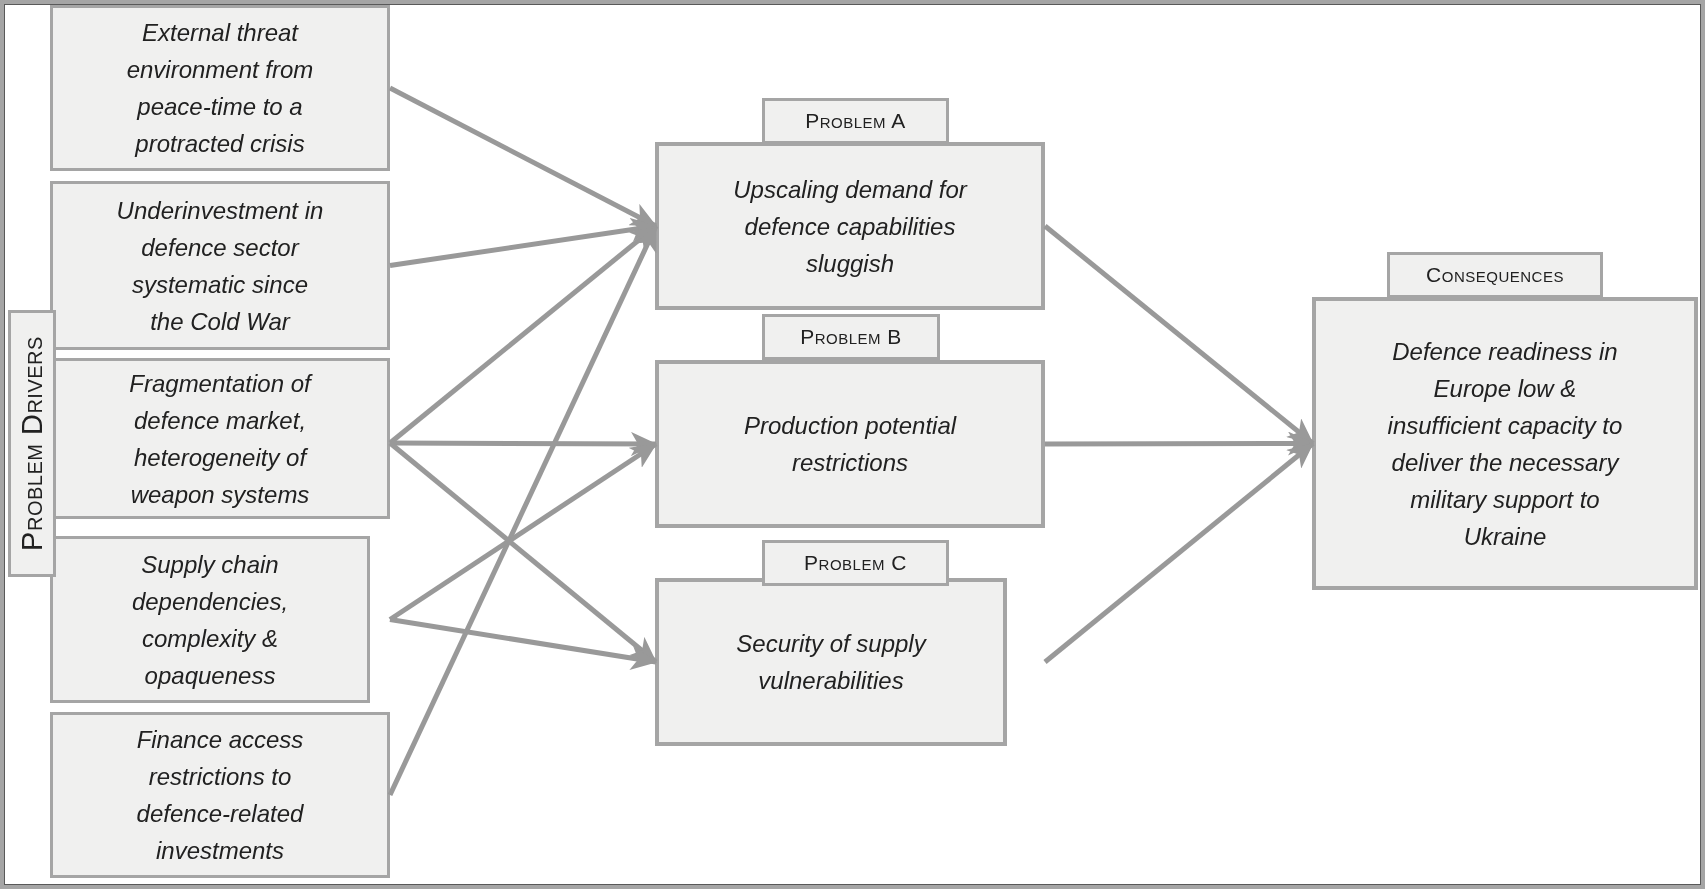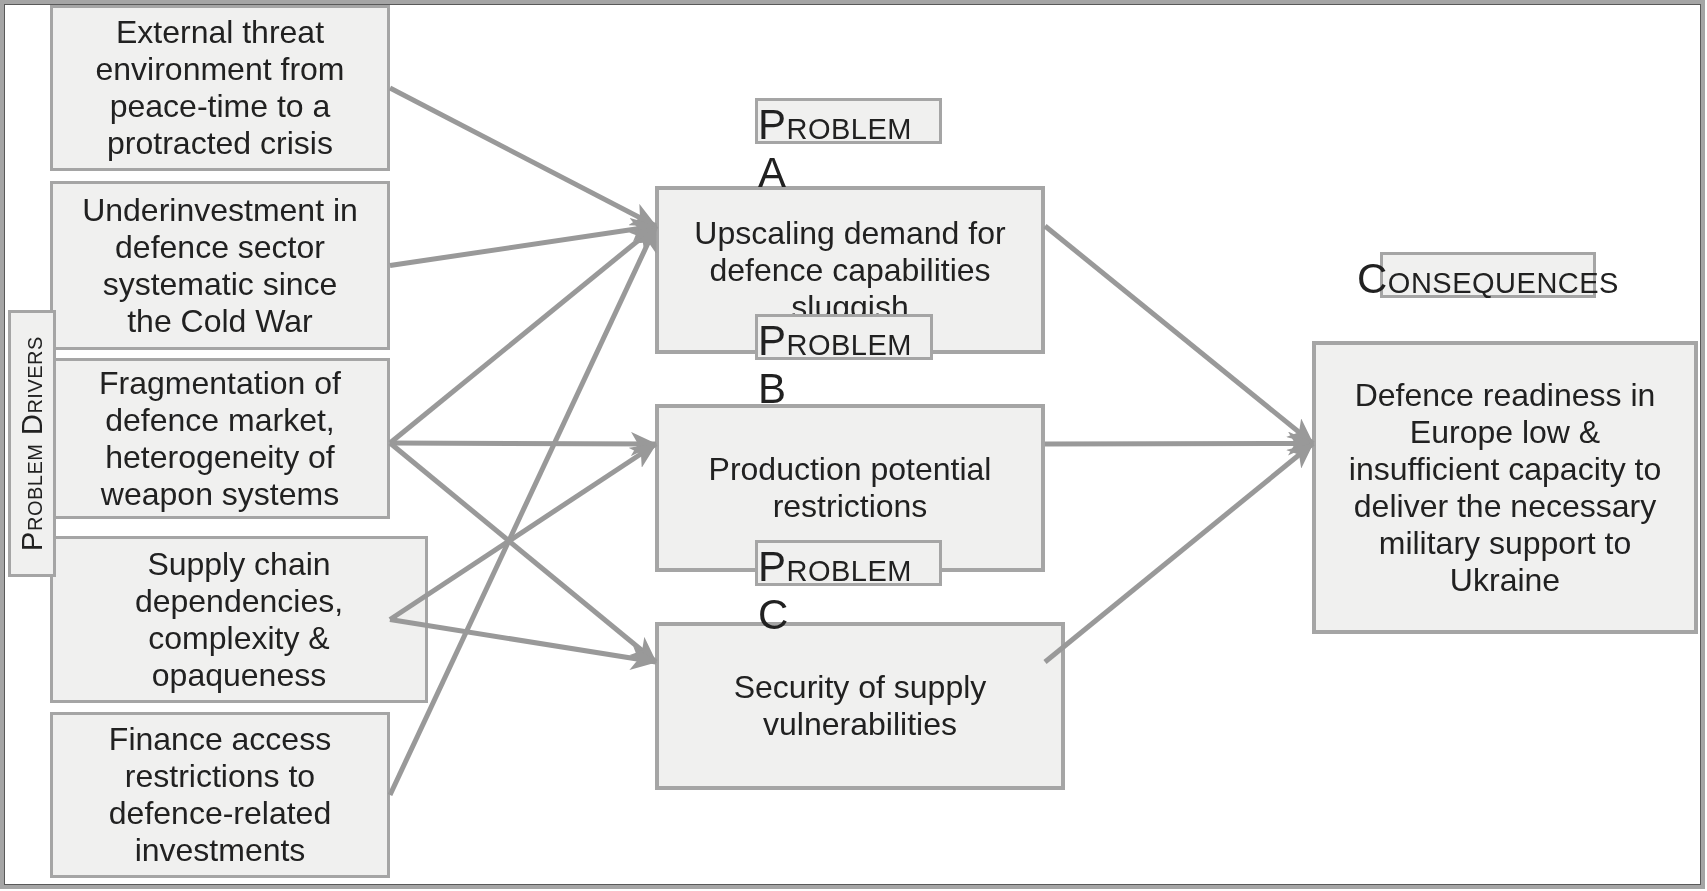--- a/index.html
+++ b/index.html
@@ -25,35 +25,37 @@
     position:absolute;
     box-sizing:border-box;
     background:var(--box-fill, #f0f0ef);
     border:3px solid var(--box-border, #a5a5a5);
     display:flex; align-items:center; justify-content:center;
     text-align:center;
     z-index:2;
   }
   .node .txt {
     white-space:pre-line;
-    font-size:32px;
+    font-size:24px;
     line-height:37px;
     padding:4px 10px;
+    font-style:italic;
   }
-  .big-border { border-width:4px;margin-top:44px; }
+  .big-border { border-width:4px; }
   .tab {
     position:absolute;
     box-sizing:border-box;
     background:var(--box-fill, #f0f0ef);
     border:3px solid var(--box-border, #a5a5a5);
-    display:flex; align-items:flex-start; justify-content:center;
+    display:flex; align-items:center; justify-content:center;
     z-index:3;
     font-variant:small-caps;
-    font-size:42px;
+    font-size:21px;
     letter-spacing:0.5px;
+    margin-left:7px;
   }
   .vlabel {
     position:absolute;
     box-sizing:border-box;
     background:var(--box-fill, #f0f0ef);
     border:3px solid var(--box-border, #a5a5a5);
     display:flex; align-items:center; justify-content:center;
     z-index:4;
   }
   .vlabel .txt {
@@ -95,21 +97,21 @@
 defence sector
 systematic since
 the Cold War</span>
   </div>
   <div class="node" style="left:50px; top:358px; width:340px; height:161px;">
     <span class="txt">Fragmentation of
 defence market,
 heterogeneity of
 weapon systems</span>
   </div>
-  <div class="node" style="left:50px; top:536px; width:378px; height:167px;">
+  <div class="node" style="left:50px; top:536px; width:320px; height:167px;">
     <span class="txt">Supply chain
 dependencies,
 complexity &amp;
 opaqueness</span>
   </div>
   <div class="node" style="left:50px; top:712px; width:340px; height:166px;">
     <span class="txt">Finance access
 restrictions to
 defence-related
 investments</span>
@@ -128,21 +130,21 @@
     <span>Problem B</span>
   </div>
   <div class="node big-border" style="left:655px; top:360px; width:390px; height:168px;">
     <span class="txt">Production potential
 restrictions</span>
   </div>
 
   <div class="tab" style="left:755px; top:540px; width:187px; height:46px;">
     <span>Problem C</span>
   </div>
-  <div class="node big-border" style="left:655px; top:578px; width:410px; height:168px;">
+  <div class="node big-border" style="left:655px; top:578px; width:352px; height:168px;">
     <span class="txt">Security of supply
 vulnerabilities</span>
   </div>
 
   <div class="tab" style="left:1380px; top:252px; width:216px; height:46px;">
     <span>Consequences</span>
   </div>
   <div class="node big-border" style="left:1312px; top:297px; width:386px; height:293px;">
     <span class="txt">Defence readiness in
 Europe low &amp;

